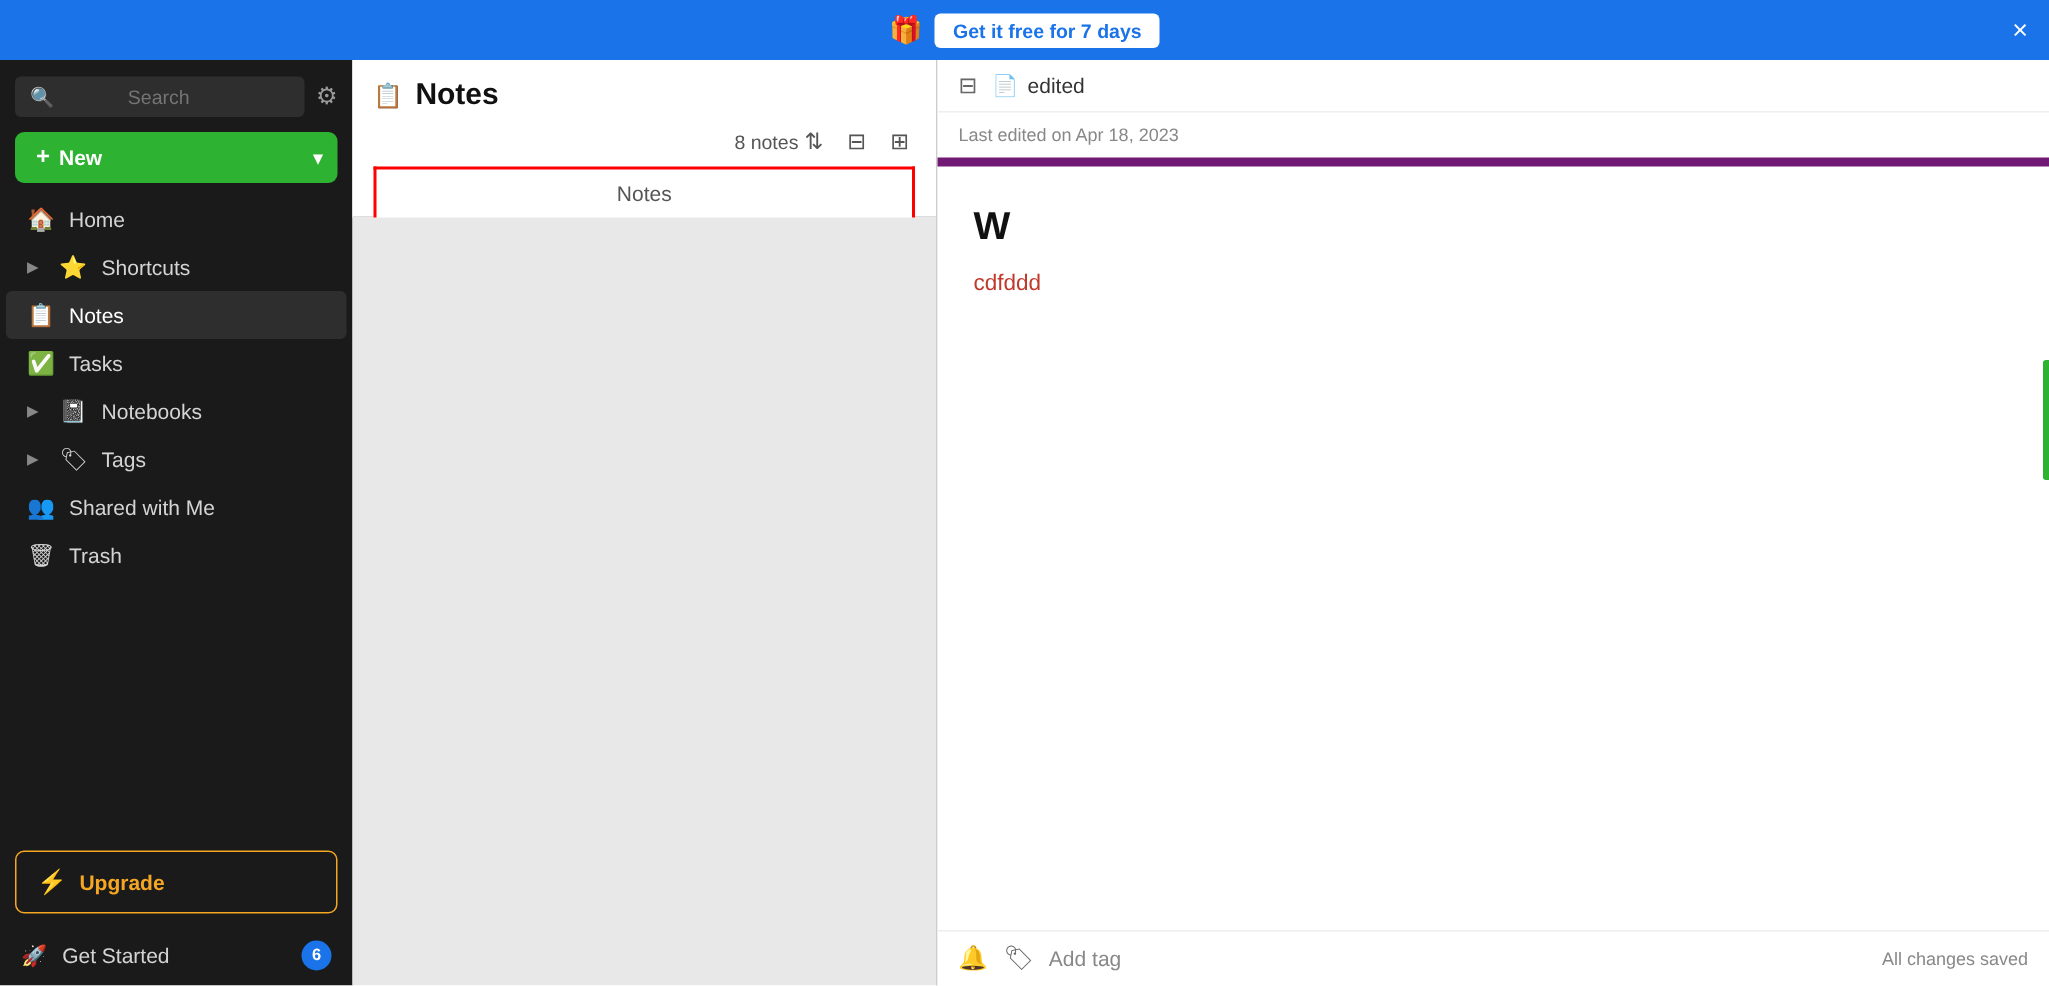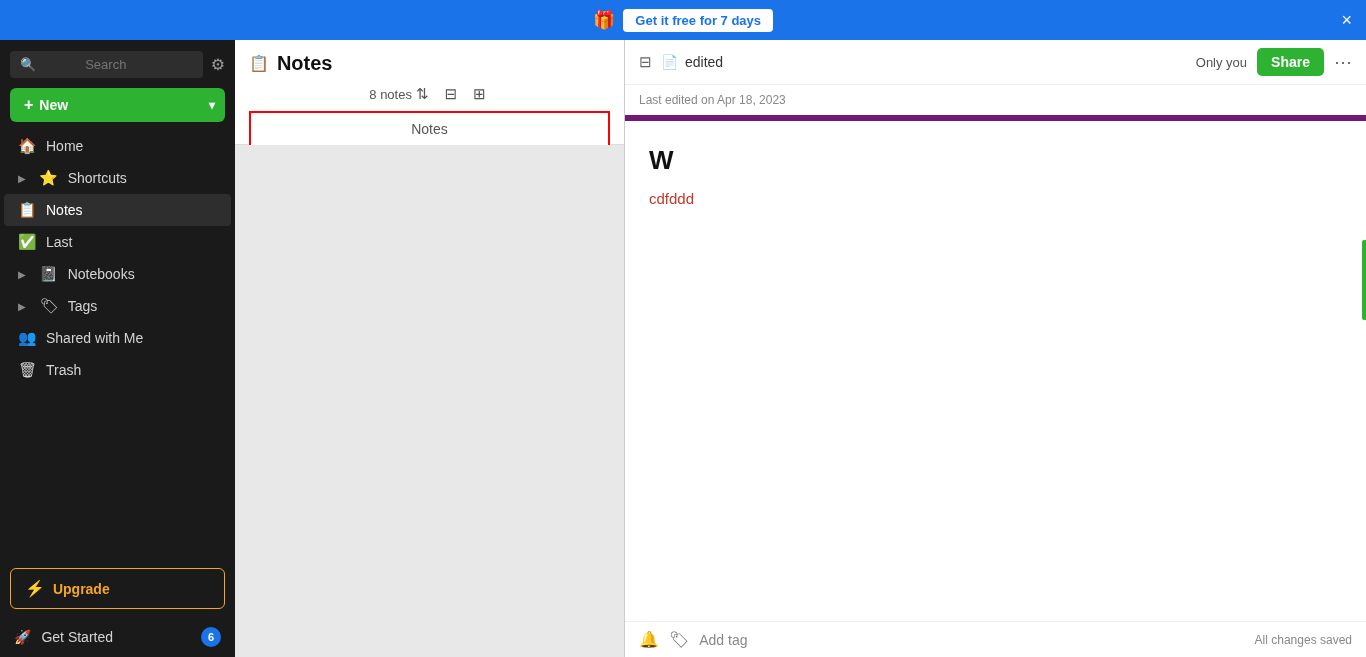--- a/index.html
+++ b/index.html
@@ -194,21 +194,21 @@
       margin-bottom: 8px;
     }
     .notes-title {
       font-size: 20px;
       font-weight: 700;
       color: #111;
     }
     .notes-count-row {
       display: flex;
       align-items: center;
-      justify-content: center;
+      justify-content: flex-end;
       margin-bottom: 6px;
     }
     .notes-count { font-size: 13px; color: #555; }
     .notes-actions { display: flex; gap: 8px; align-items: center; }
     .icon-btn {
       background: none;
       border: none;
       color: #555;
       cursor: pointer;
       font-size: 15px;
@@ -373,21 +373,21 @@
         <span class="expand-arrow">▶</span>
         <span class="nav-icon">⭐</span>
         <span>Shortcuts</span>
       </div>
       <div class="nav-item active">
         <span class="nav-icon">📋</span>
         <span>Notes</span>
       </div>
       <div class="nav-item">
         <span class="nav-icon">✅</span>
-        <span>Last</span>
+        <span>Tasks</span>
       </div>
       <div class="nav-item">
         <span class="expand-arrow">▶</span>
         <span class="nav-icon">📓</span>
         <span>Notebooks</span>
       </div>
       <div class="nav-item">
         <span class="expand-arrow">▶</span>
         <span class="nav-icon">🏷</span>
         <span>Tags</span>
@@ -437,25 +437,20 @@
     <div class="notes-list"></div>
   </div>
 
   <div class="editor-panel" style="position:relative;">
     <div class="editor-toolbar">
       <button class="toolbar-expand-btn">⊟</button>
       <div class="note-meta-author">
         <span class="note-icon">📄</span>
         <span>edited</span>
       </div>
-      <div class="toolbar-right">
-        <span class="only-you-label">Only you</span>
-        <button class="share-btn">Share</button>
-        <button class="more-btn">···</button>
-      </div>
     </div>
 
     <div class="editor-date">Last edited on Apr 18, 2023</div>
 
     <div class="editor-content">
       <div class="note-heading">W</div>
       <div class="note-body">cdfddd</div>
     </div>
 
     <div style="position:absolute; right:0; top:200px; width:4px; height:80px; background:#2db232; border-radius:2px 0 0 2px;"></div>

